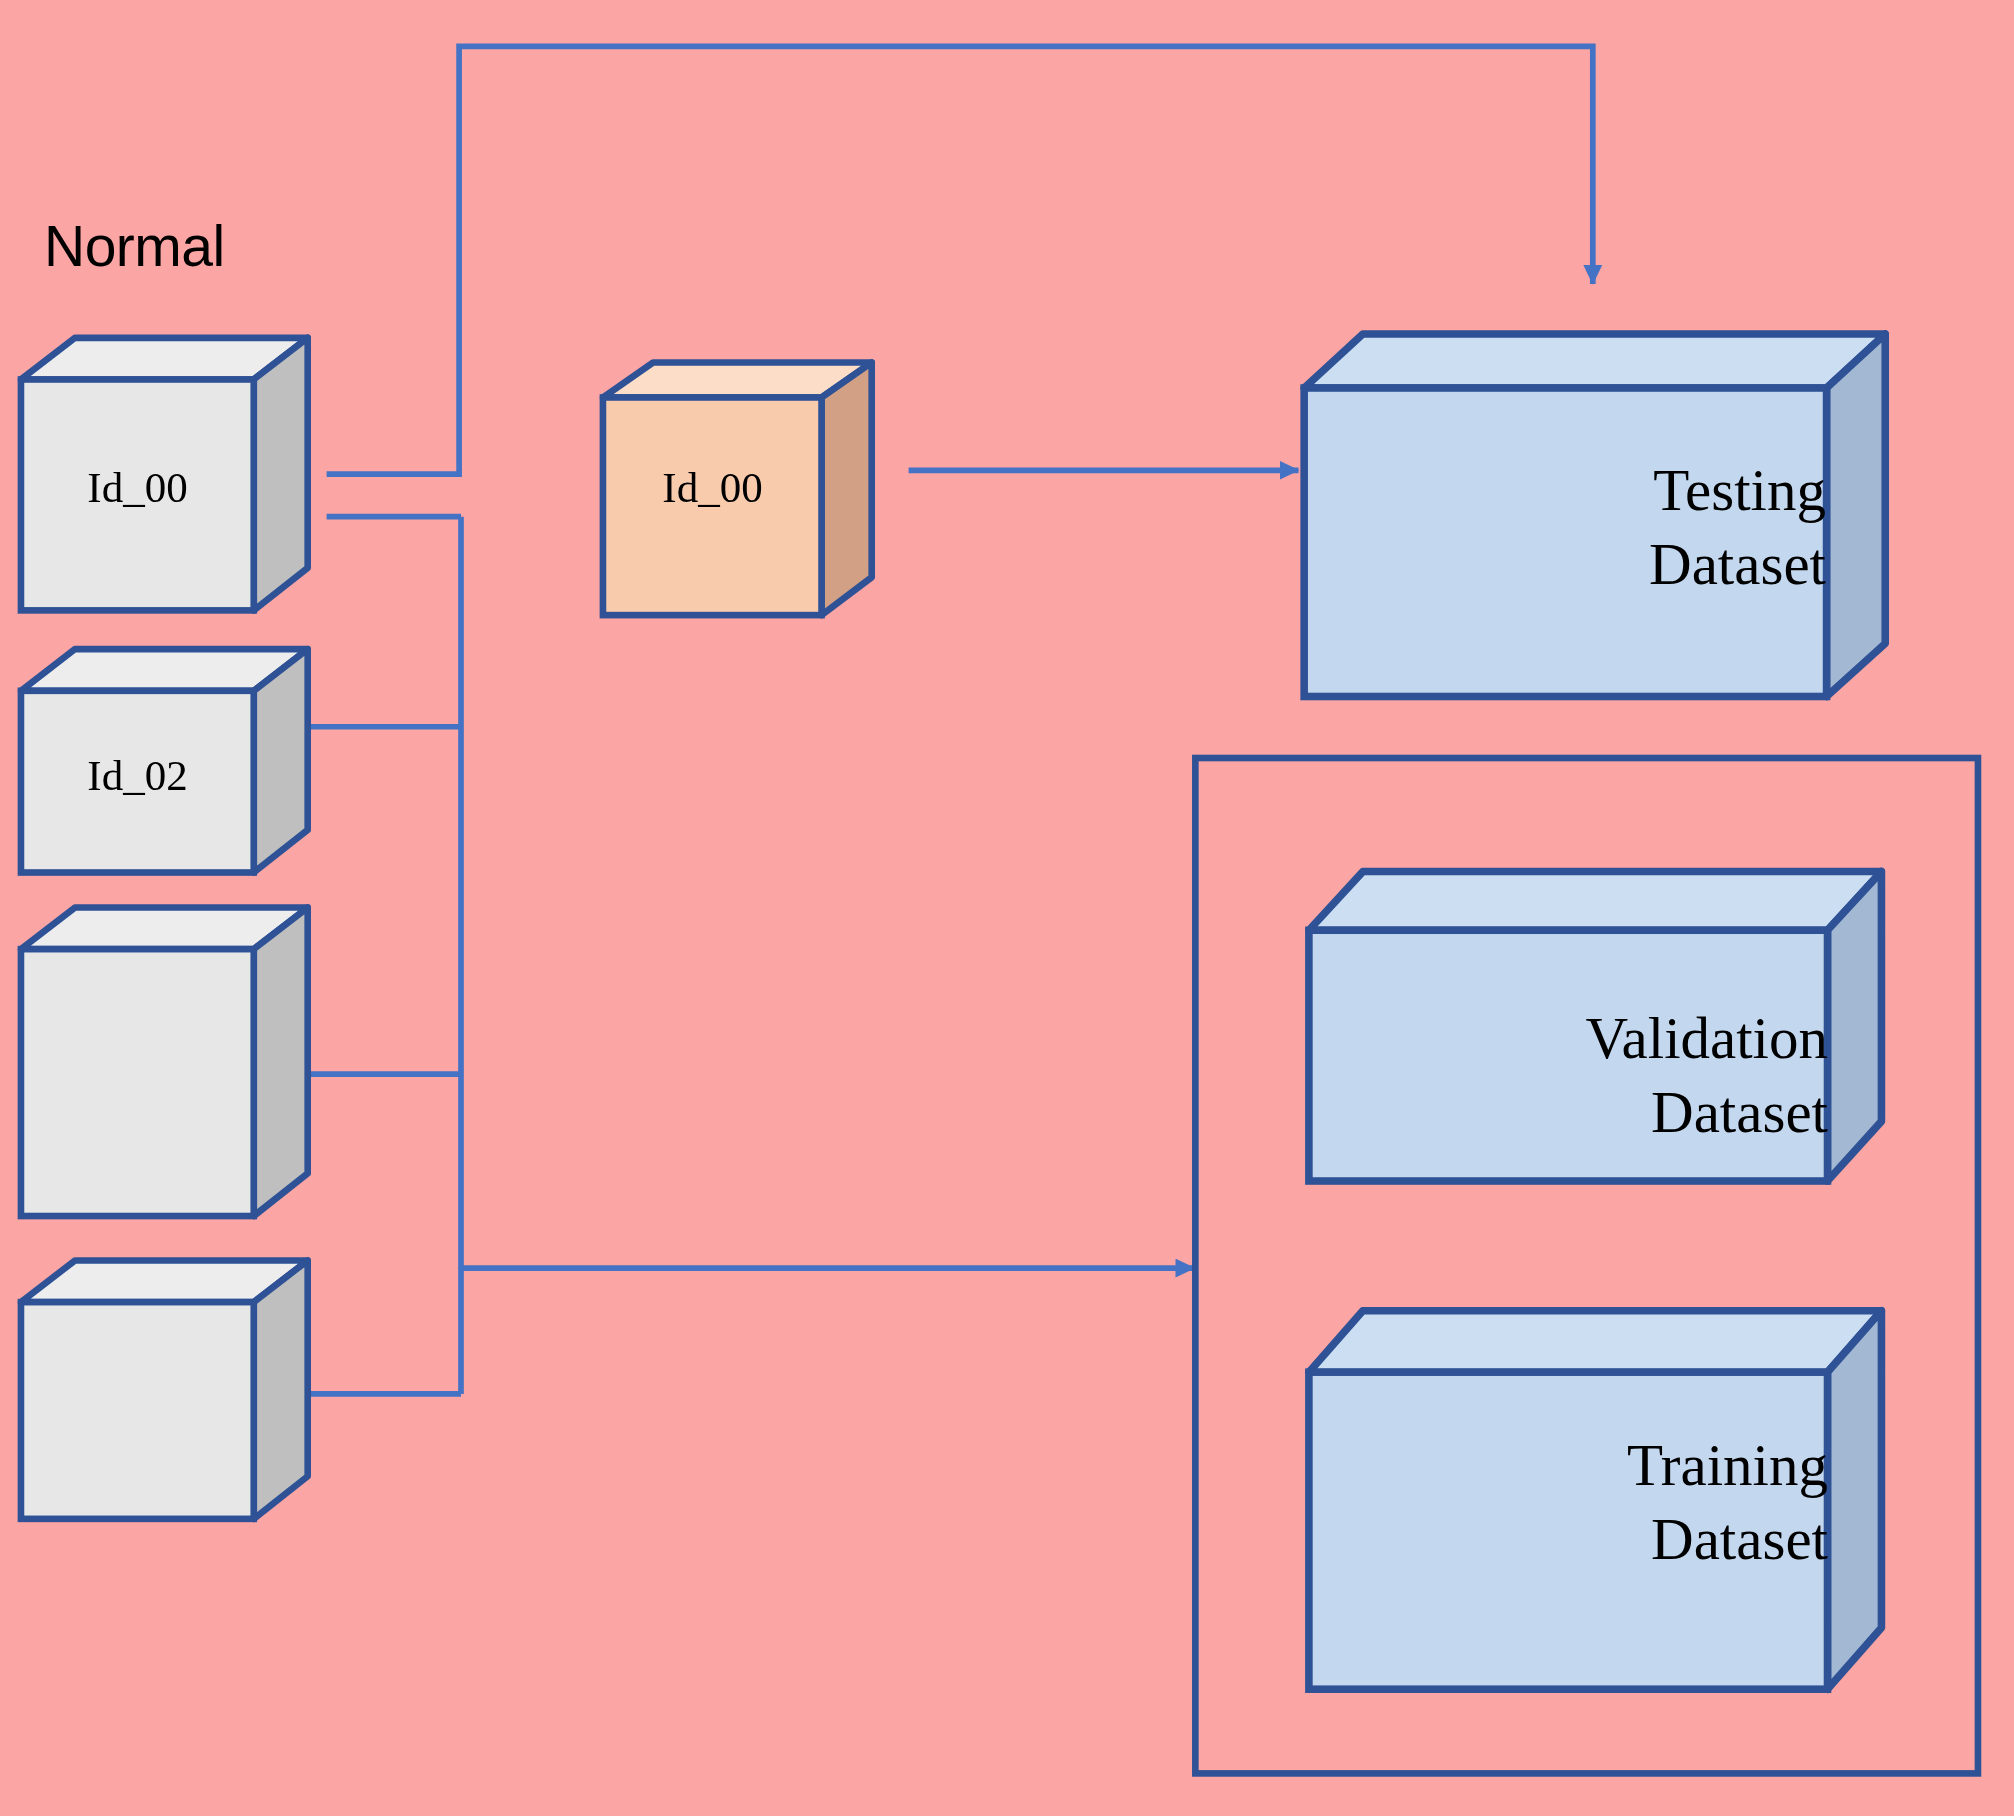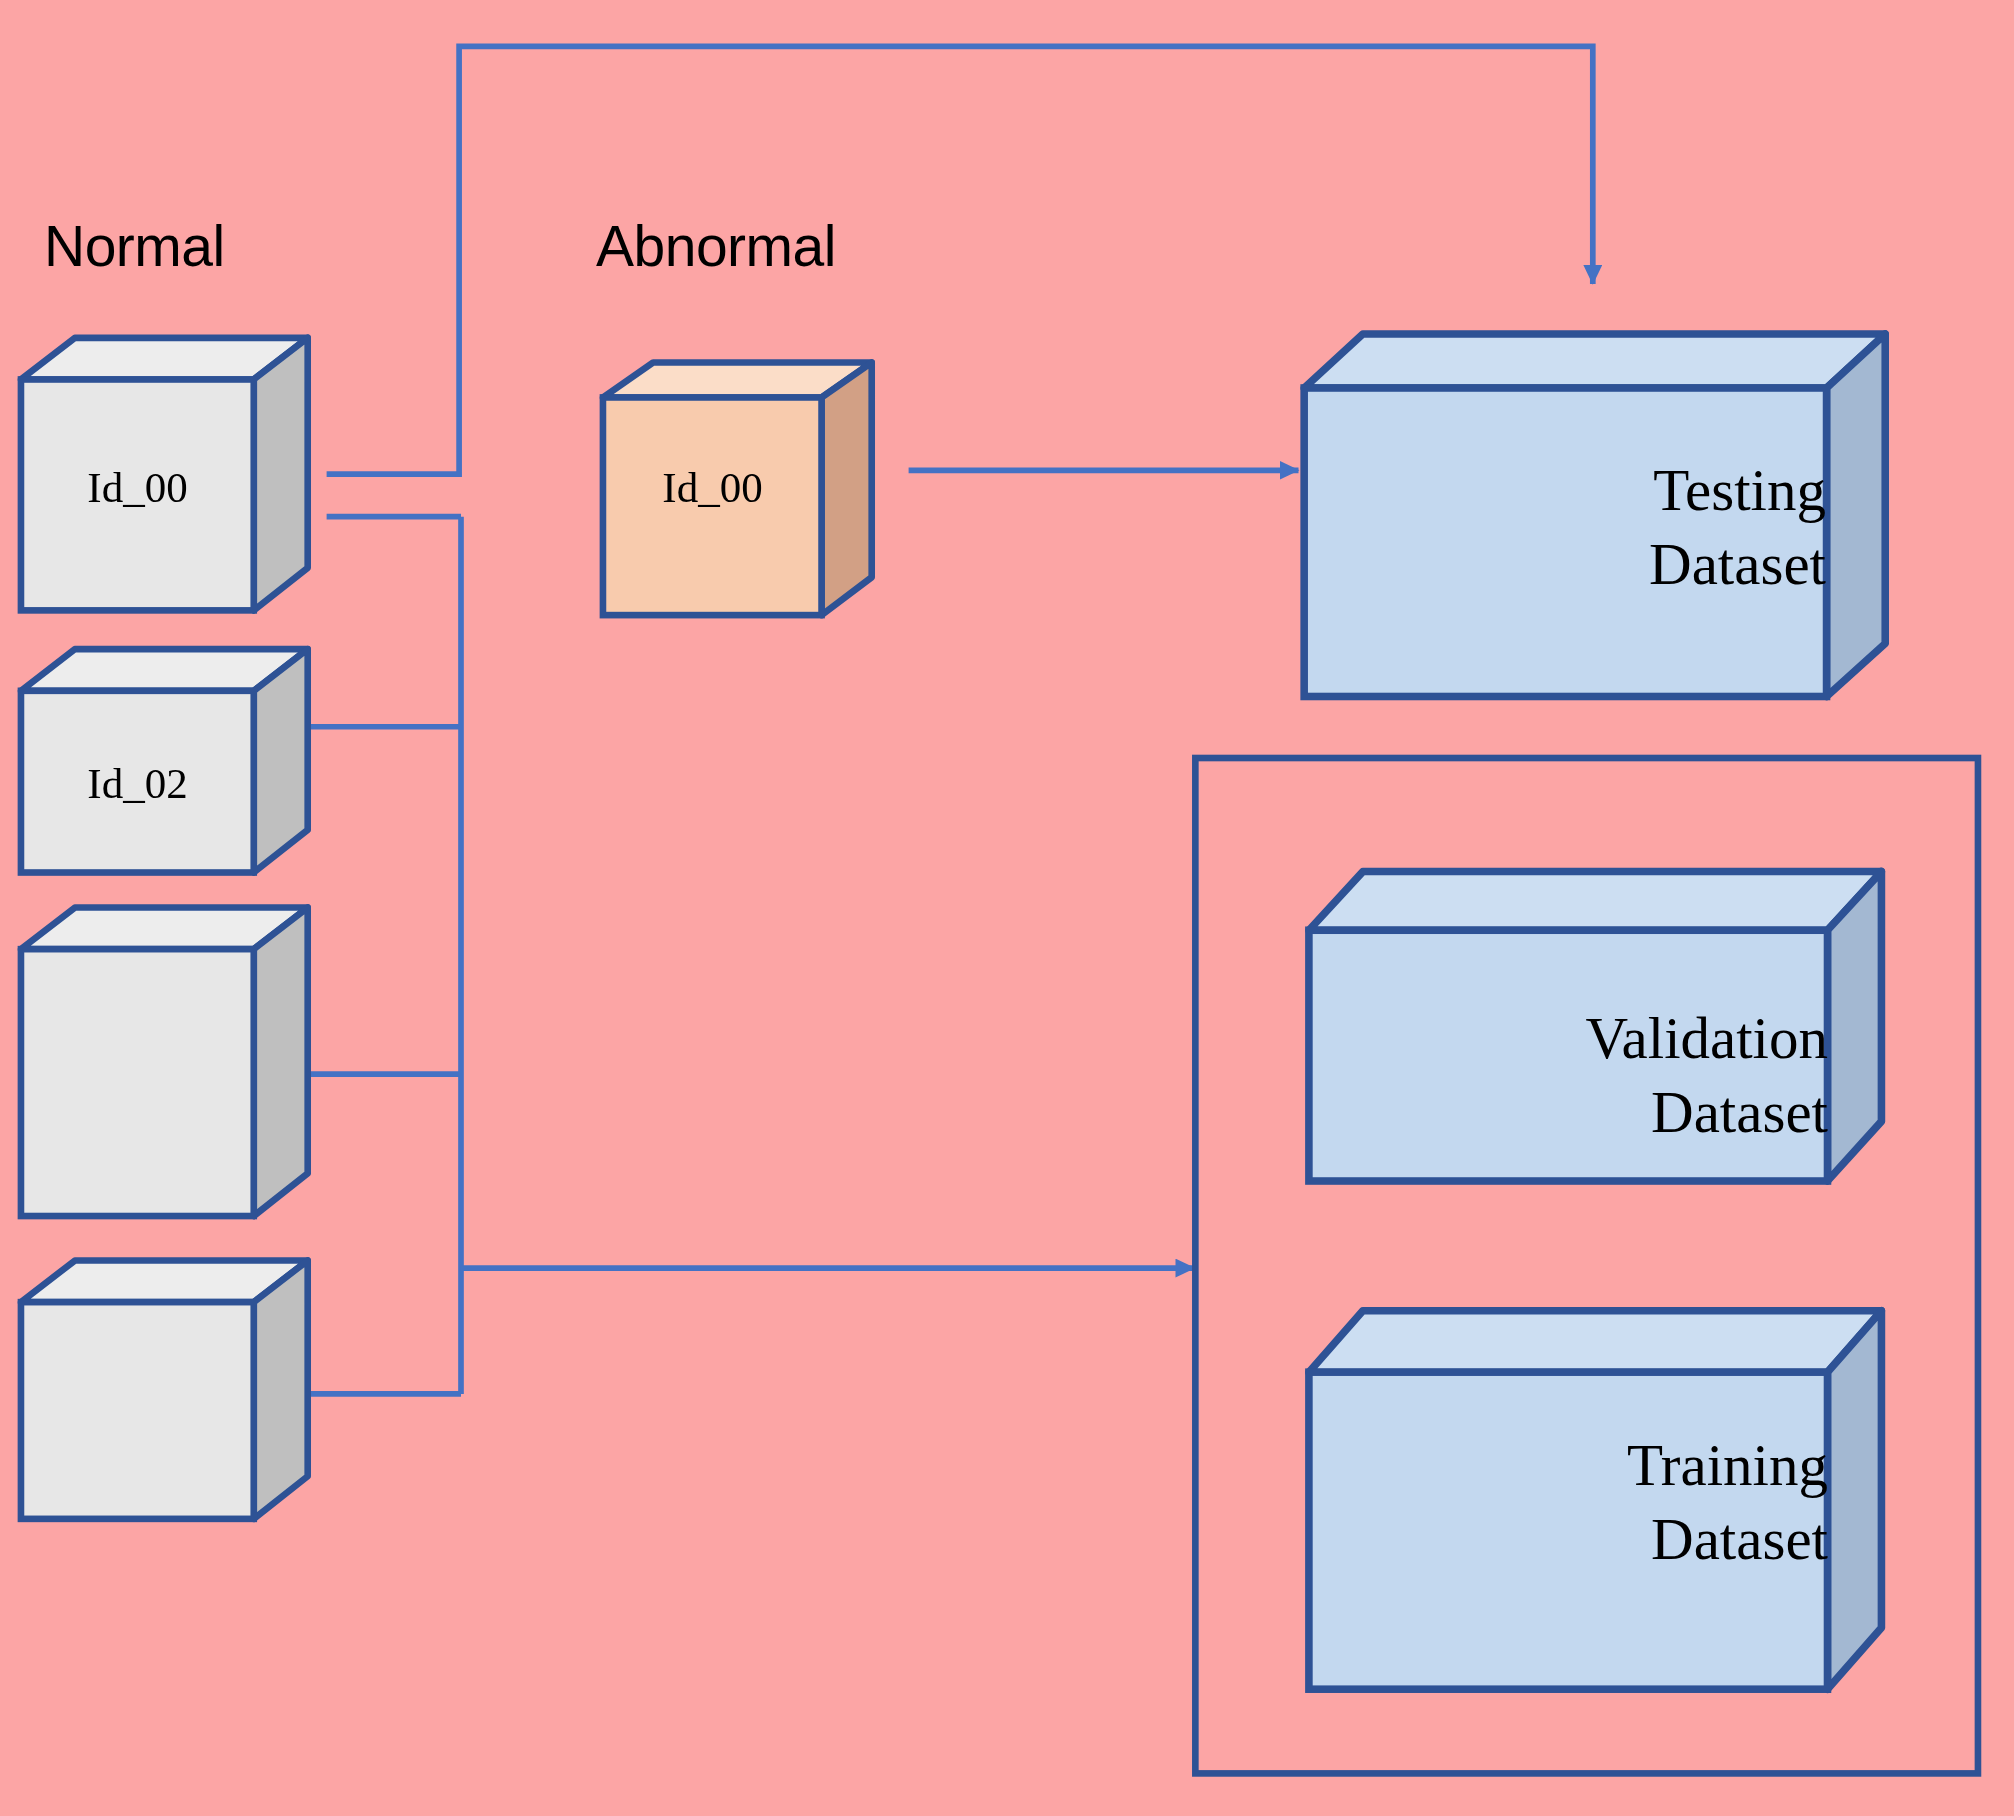--- a/index.html
+++ b/index.html
@@ -134,25 +134,24 @@
 
     <g>
       <polygon points="1383,1450 1440,1385 1988,1385 1931,1450" fill="#CCDEF2" stroke="#2E5295" stroke-width="8" stroke-linejoin="round"></polygon>
       <polygon points="1931,1450 1988,1385 1988,1720 1931,1785" fill="#A3B8D2" stroke="#2E5295" stroke-width="8" stroke-linejoin="round"></polygon>
       <rect x="1383" y="1450" width="548" height="335" fill="#C3D8EF" stroke="#2E5295" stroke-width="8"></rect>
     </g>
   </svg>
 
   <div class="hdr-label" style="left:44px; top:213px;">Normal</div>
 
-  <div class="hdr-label" style="left:596px; top:213px;">Abnormal</div>
 
   <div class="cube-label" style="left:21px; top:464px; width:233px;">Id_00</div>
 
-  <div class="cube-label" style="left:21px; top:752px; width:233px;margin-top:8px;">Id_02</div>
+  <div class="cube-label" style="left:21px; top:752px; width:233px;">Id_02</div>
 
 
 
   <div class="cube-label" style="left:603px; top:464px; width:219px;">Id_00</div>
 
   <div class="ds-label" style="left:1304px; top:454px; width:522px;">Testing
 Dataset</div>
 
   <div class="ds-label" style="left:1309px; top:1002px; width:519px;">Validation
 Dataset</div>

